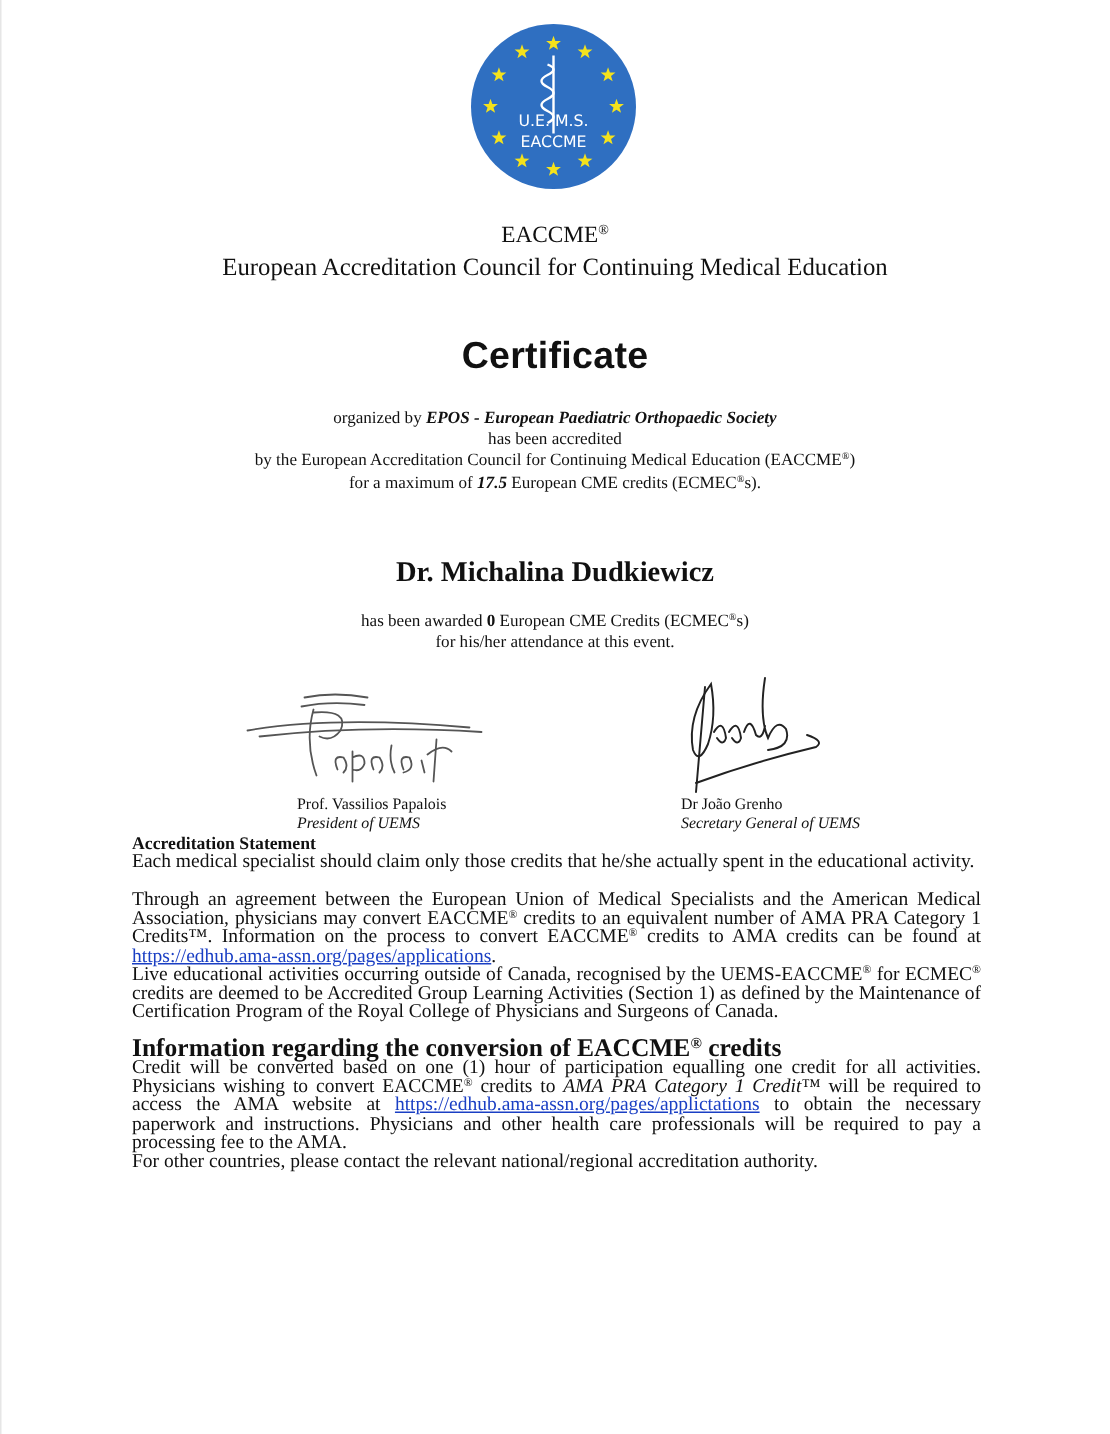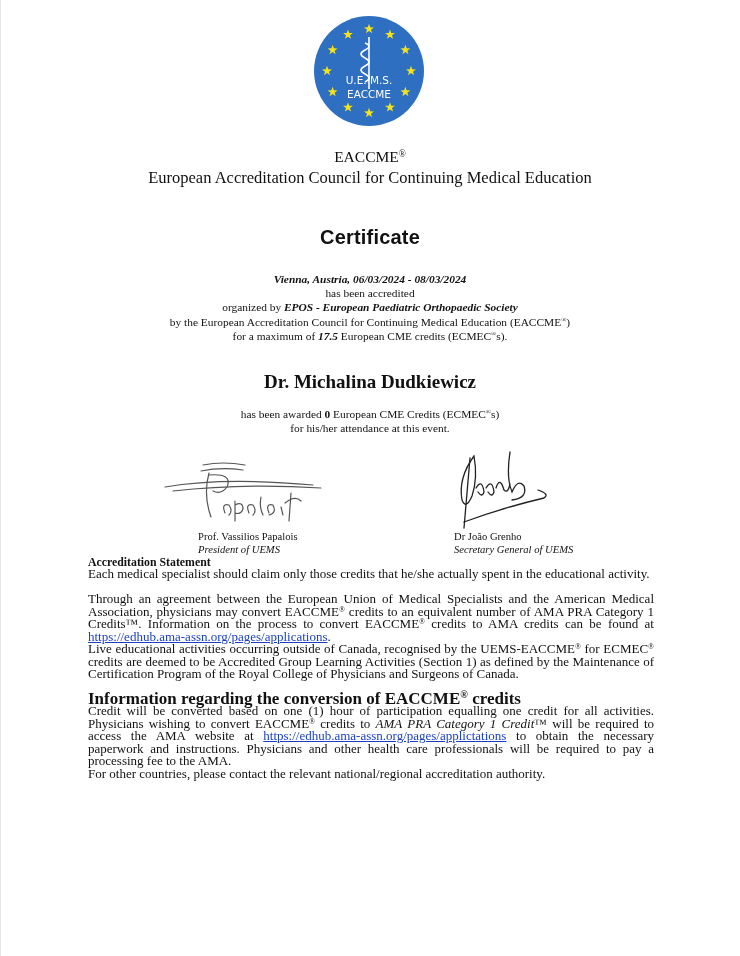--- a/index.html
+++ b/index.html
@@ -8,21 +8,21 @@
       font-family: "Liberation Serif", "DejaVu Serif", serif; color: #111;
     }
     .left-edge { position: absolute; left: 0; top: 0; width: 1px; height: 956px; background: #e6e6e6; }
     .logo { position: absolute; left: 313px; top: 15px; width: 112px; height: 112px; }
     .center { position: absolute; left: 0; width: 740px; text-align: center; }
     .org-short { top: 148px; font-size: 15.5px; line-height: 18px; }
     .org-long { top: 168px; font-size: 16.5px; line-height: 20px; }
     sup { font-size: 0.6em; line-height: 0; vertical-align: 0.55em; }
     .cert-title {
       top: 219px; font-family: "Liberation Sans", "DejaVu Sans", sans-serif;
-      font-weight: bold; font-size: 20px; line-height: 36px; letter-spacing: 0.2px;
+      font-weight: bold; font-size: 25px; line-height: 36px; letter-spacing: 0.2px;
     }
     .event-block { top: 272px; font-size: 11.4px; line-height: 14.2px; }
     .event-block b i, .event-block i b { font-weight: bold; font-style: italic; }
     .recipient { top: 370px; font-size: 19px; font-weight: bold; line-height: 24px; }
     .awarded { top: 407px; font-size: 11.4px; line-height: 14.2px; }
     .sig-img { position: absolute; }
     .sig1 { left: 163px; top: 455px; width: 160px; height: 70px; }
     .sig2 { left: 452px; top: 448px; width: 100px; height: 84px; }
     .signer { position: absolute; font-size: 10.6px; line-height: 13px; }
     .signer1 { left: 198px; top: 530px; }
@@ -67,23 +67,22 @@
   <text id="logo-t1" x="56" y="69" text-anchor="middle" font-family="DejaVu Sans, sans-serif" font-size="10.5" fill="#ffffff">U.E.  M.S.</text>
   <text id="logo-t2" x="56" y="83" text-anchor="middle" font-family="DejaVu Sans, sans-serif" font-size="10.5" fill="#ffffff">EACCME</text>
 </svg>
 
 <div class="center org-short"><span>EACCME</span><sup>®</sup></div>
 <div class="center org-long">European Accreditation Council for Continuing Medical Education</div>
 
 <div class="center cert-title">Certificate</div>
 
 <div class="center event-block">
-  <div><b><i>Vienna, Austria, 06/03/2024 - 08/03/2024</i></b></div>
+  <div><span>organized by </span><b><i>EPOS - European Paediatric Orthopaedic Society</i></b></div>
   <div>has been accredited</div>
-  <div><span>organized by </span><b><i>EPOS - European Paediatric Orthopaedic Society</i></b></div>
   <div><span>by the European Accreditation Council for Continuing Medical Education (EACCME</span><sup>®</sup><span>)</span></div>
   <div><span>for a maximum of </span><b><i>17.5</i></b><span> European CME credits (ECMEC</span><sup>®</sup><span>s).</span></div>
 </div>
 
 <div class="center recipient">Dr. Michalina Dudkiewicz</div>
 <div class="center awarded">
   <div><span>has been awarded </span><b>0</b><span> European CME Credits (ECMEC</span><sup>®</sup><span>s)</span></div>
   <div>for his/her attendance at this event.</div>
 </div>
 

